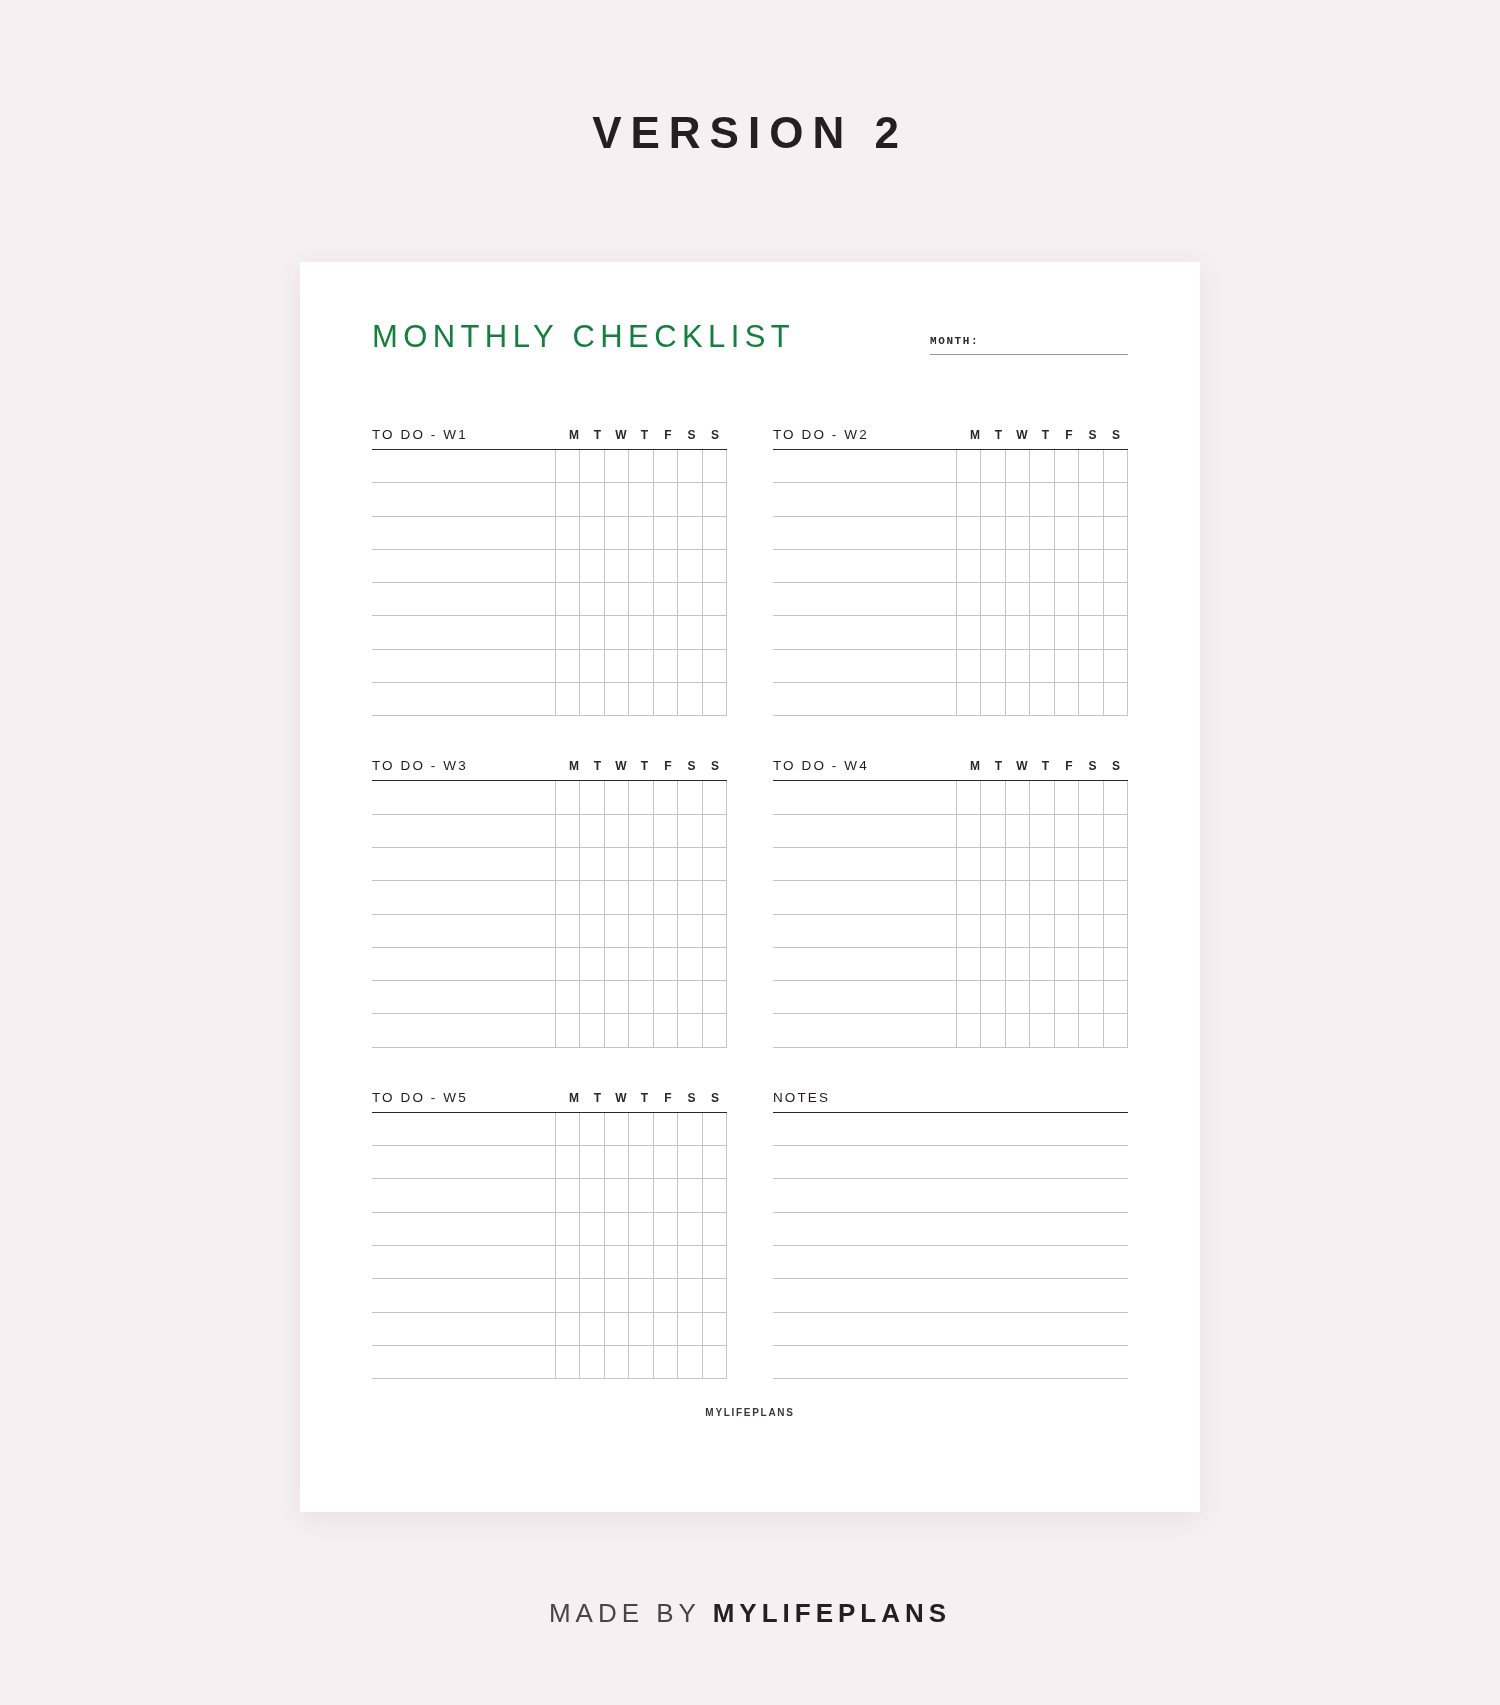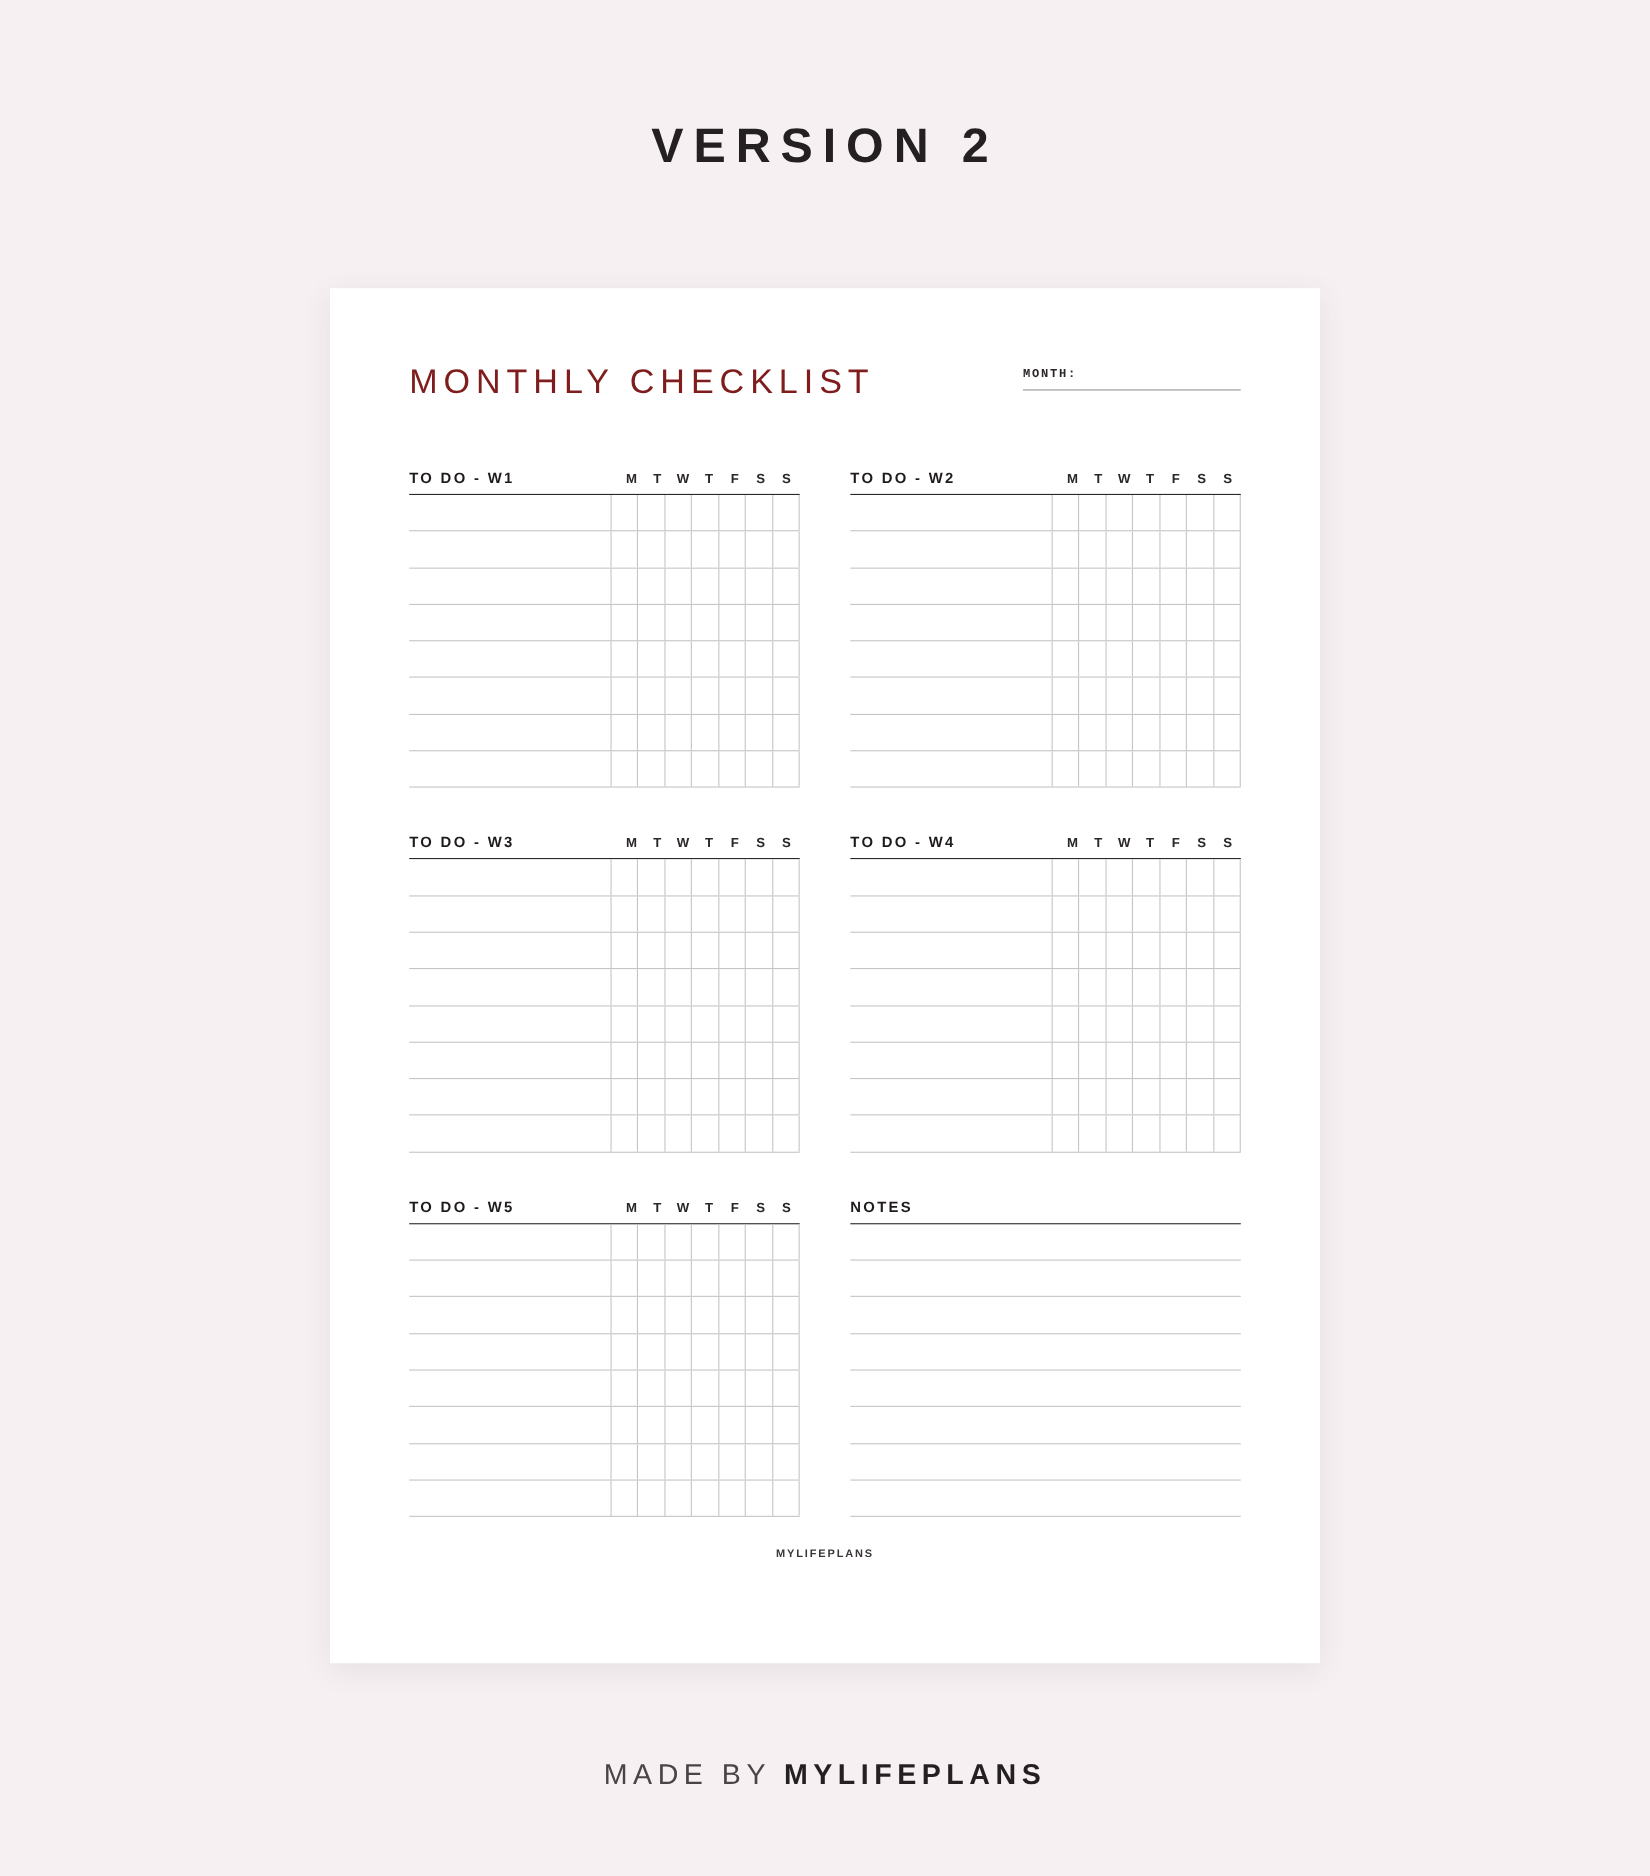--- a/index.html
+++ b/index.html
@@ -58,25 +58,25 @@
   .sheet-inner {
     position: absolute;
     left: 72px;
     top: 55px;
     width: 756px;
     height: 1130px;
   }
   .doc-title {
     font-size: 31px;
     letter-spacing: 5.4px;
-    color: #7f1d1d;
+    color: #15803d;
     font-weight: 400;
     position: absolute;
     left: 0;
-    top: 12px;
+    top: 2px;
     white-space: nowrap;
   }
   .month-block {
     position: absolute;
     right: 0;
     top: 18px;
     width: 198px;
     font-family: Liberation Mono, monospace;
   }
   .month-label {
@@ -108,21 +108,21 @@
   .block-head {
     display: flex;
     align-items: flex-end;
     justify-content: space-between;
     border-bottom: 1.3px solid #2b2627;
     padding-bottom: 7px;
   }
   .block-title {
     font-size: 13.5px;
     letter-spacing: 2.1px;
-    font-weight: 700;
+    font-weight: 400;
     color: #1f1b1c;
     white-space: nowrap;
   }
   .daylabels {
     display: flex;
   }
   .daylabels span {
     display: inline-block;
     width: 23.5px;
     text-align: center;

